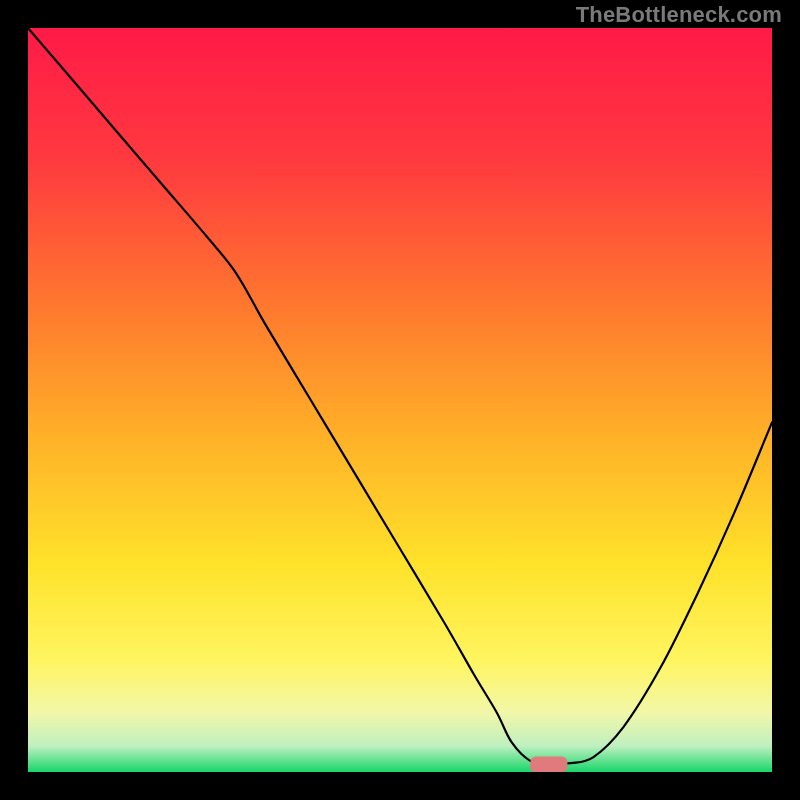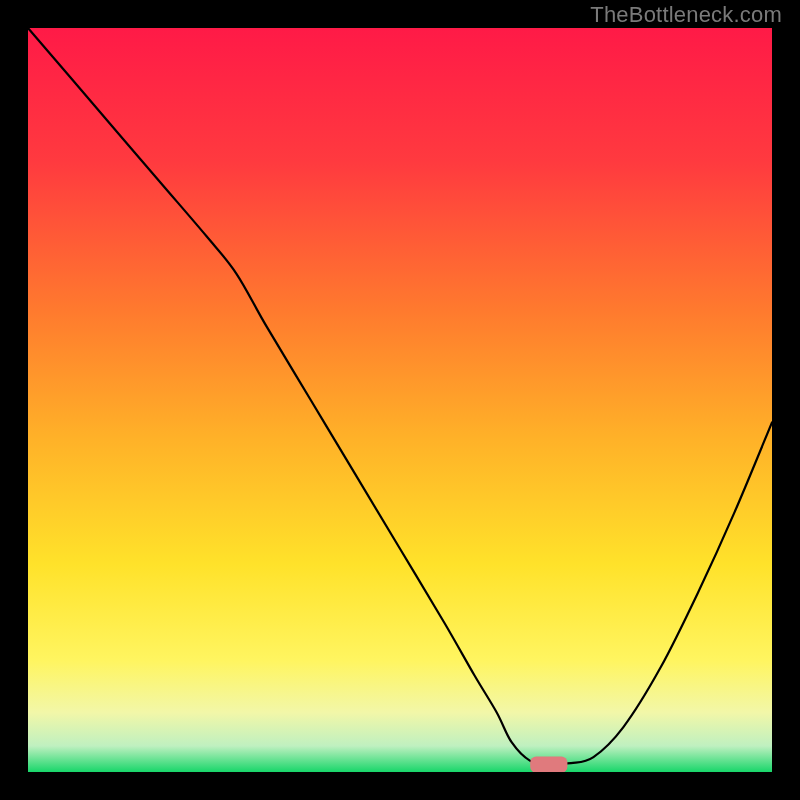--- a/index.html
+++ b/index.html
@@ -18,21 +18,21 @@
     width: 800px;
     height: 800px;
     background: #000;
   }
   .watermark {
     position: absolute;
     top: 2px;
     right: 18px;
     color: #7a7a7a;
     font-size: 22px;
-    font-weight: 400;
+    font-weight: 700;
     letter-spacing: 0.2px;
   }
   .plot-wrap {
     position: absolute;
     left: 28px;
     top: 28px;
     width: 744px;
     height: 744px;
   }
   svg {

